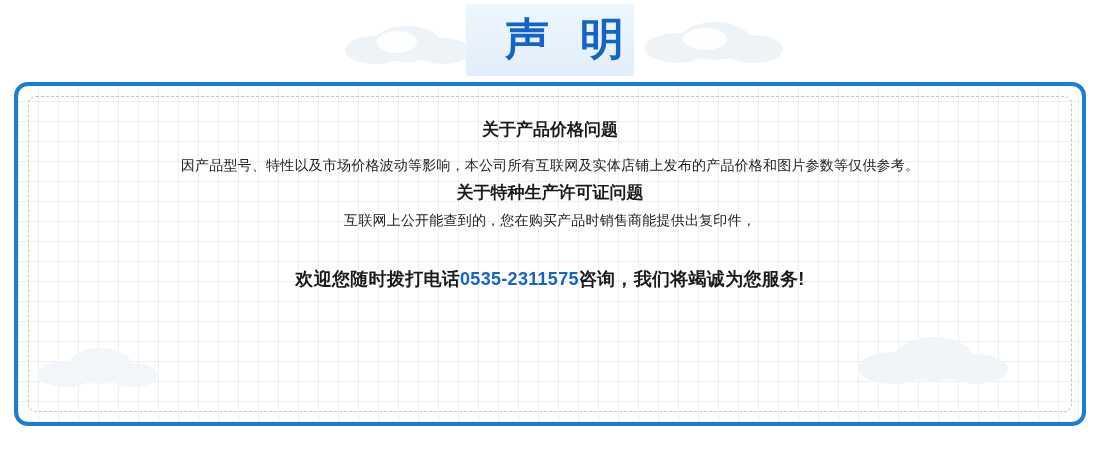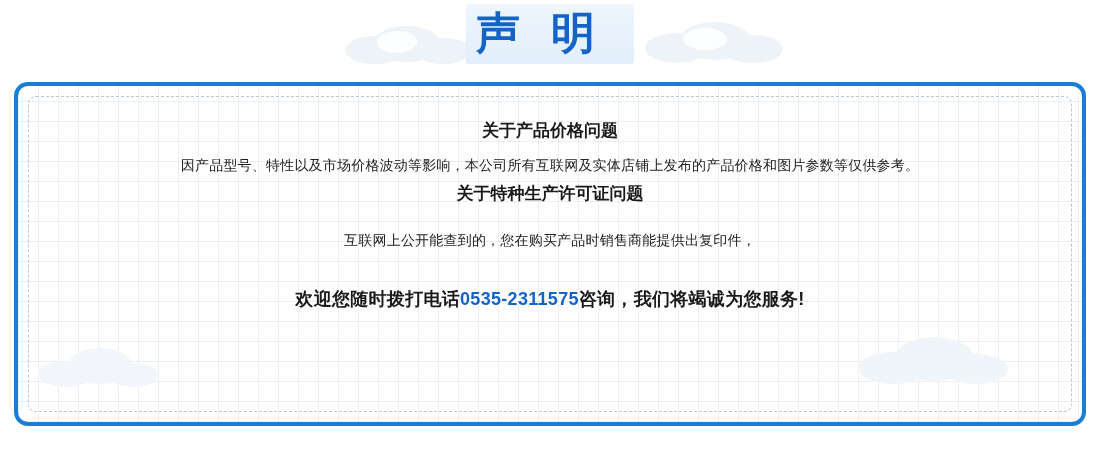--- a/index.html
+++ b/index.html
@@ -31,26 +31,26 @@
     width: 1100px;
     height: 82px;
   }
 
   .title-badge {
     position: absolute;
     left: 50%;
     top: 4px;
     transform: translateX(-50%);
     width: 168px;
-    height: 60px;
+    height: 72px;
     background: linear-gradient(180deg, #eef6fd 0%, #e2eefb 100%);
     border-radius: 3px;
     display: flex;
     align-items: center;
-    justify-content: flex-start;
+    justify-content: flex-end;
     z-index: 3;
   }
 
   .title-text {
     font-family: "Liberation Serif", serif;
     font-weight: bold;
     font-size: 44px;
     letter-spacing: 10px;
     text-indent: 10px;
     color: #1464c8;
@@ -92,32 +92,33 @@
     padding: 16px 24px 0 24px;
     text-align: center;
   }
 
   .sec-head {
     font-size: 17px;
     font-weight: bold;
     color: #1a1a1a;
     line-height: 1;
     margin: 9px 0 0 0;
+    font-family: Liberation Mono, monospace;
   }
   .sec-head.first { margin-top: 9px; }
   .sec-head.second { }
 
   .para {
     font-size: 14px;
     color: #222222;
     line-height: 1.5;
     margin: 16px 0 0 0;
     letter-spacing: 0.2px;
   }
-  .para.tight { margin-top: 28px; }
+  .para.tight { margin-top: 8px; }
 
   .footer-line {
     font-size: 18px;
     font-weight: bold;
     color: #1a1a1a;
     margin-top: 36px;
     letter-spacing: 0.3px;
   }
   .phone {
     color: #1464c8;

